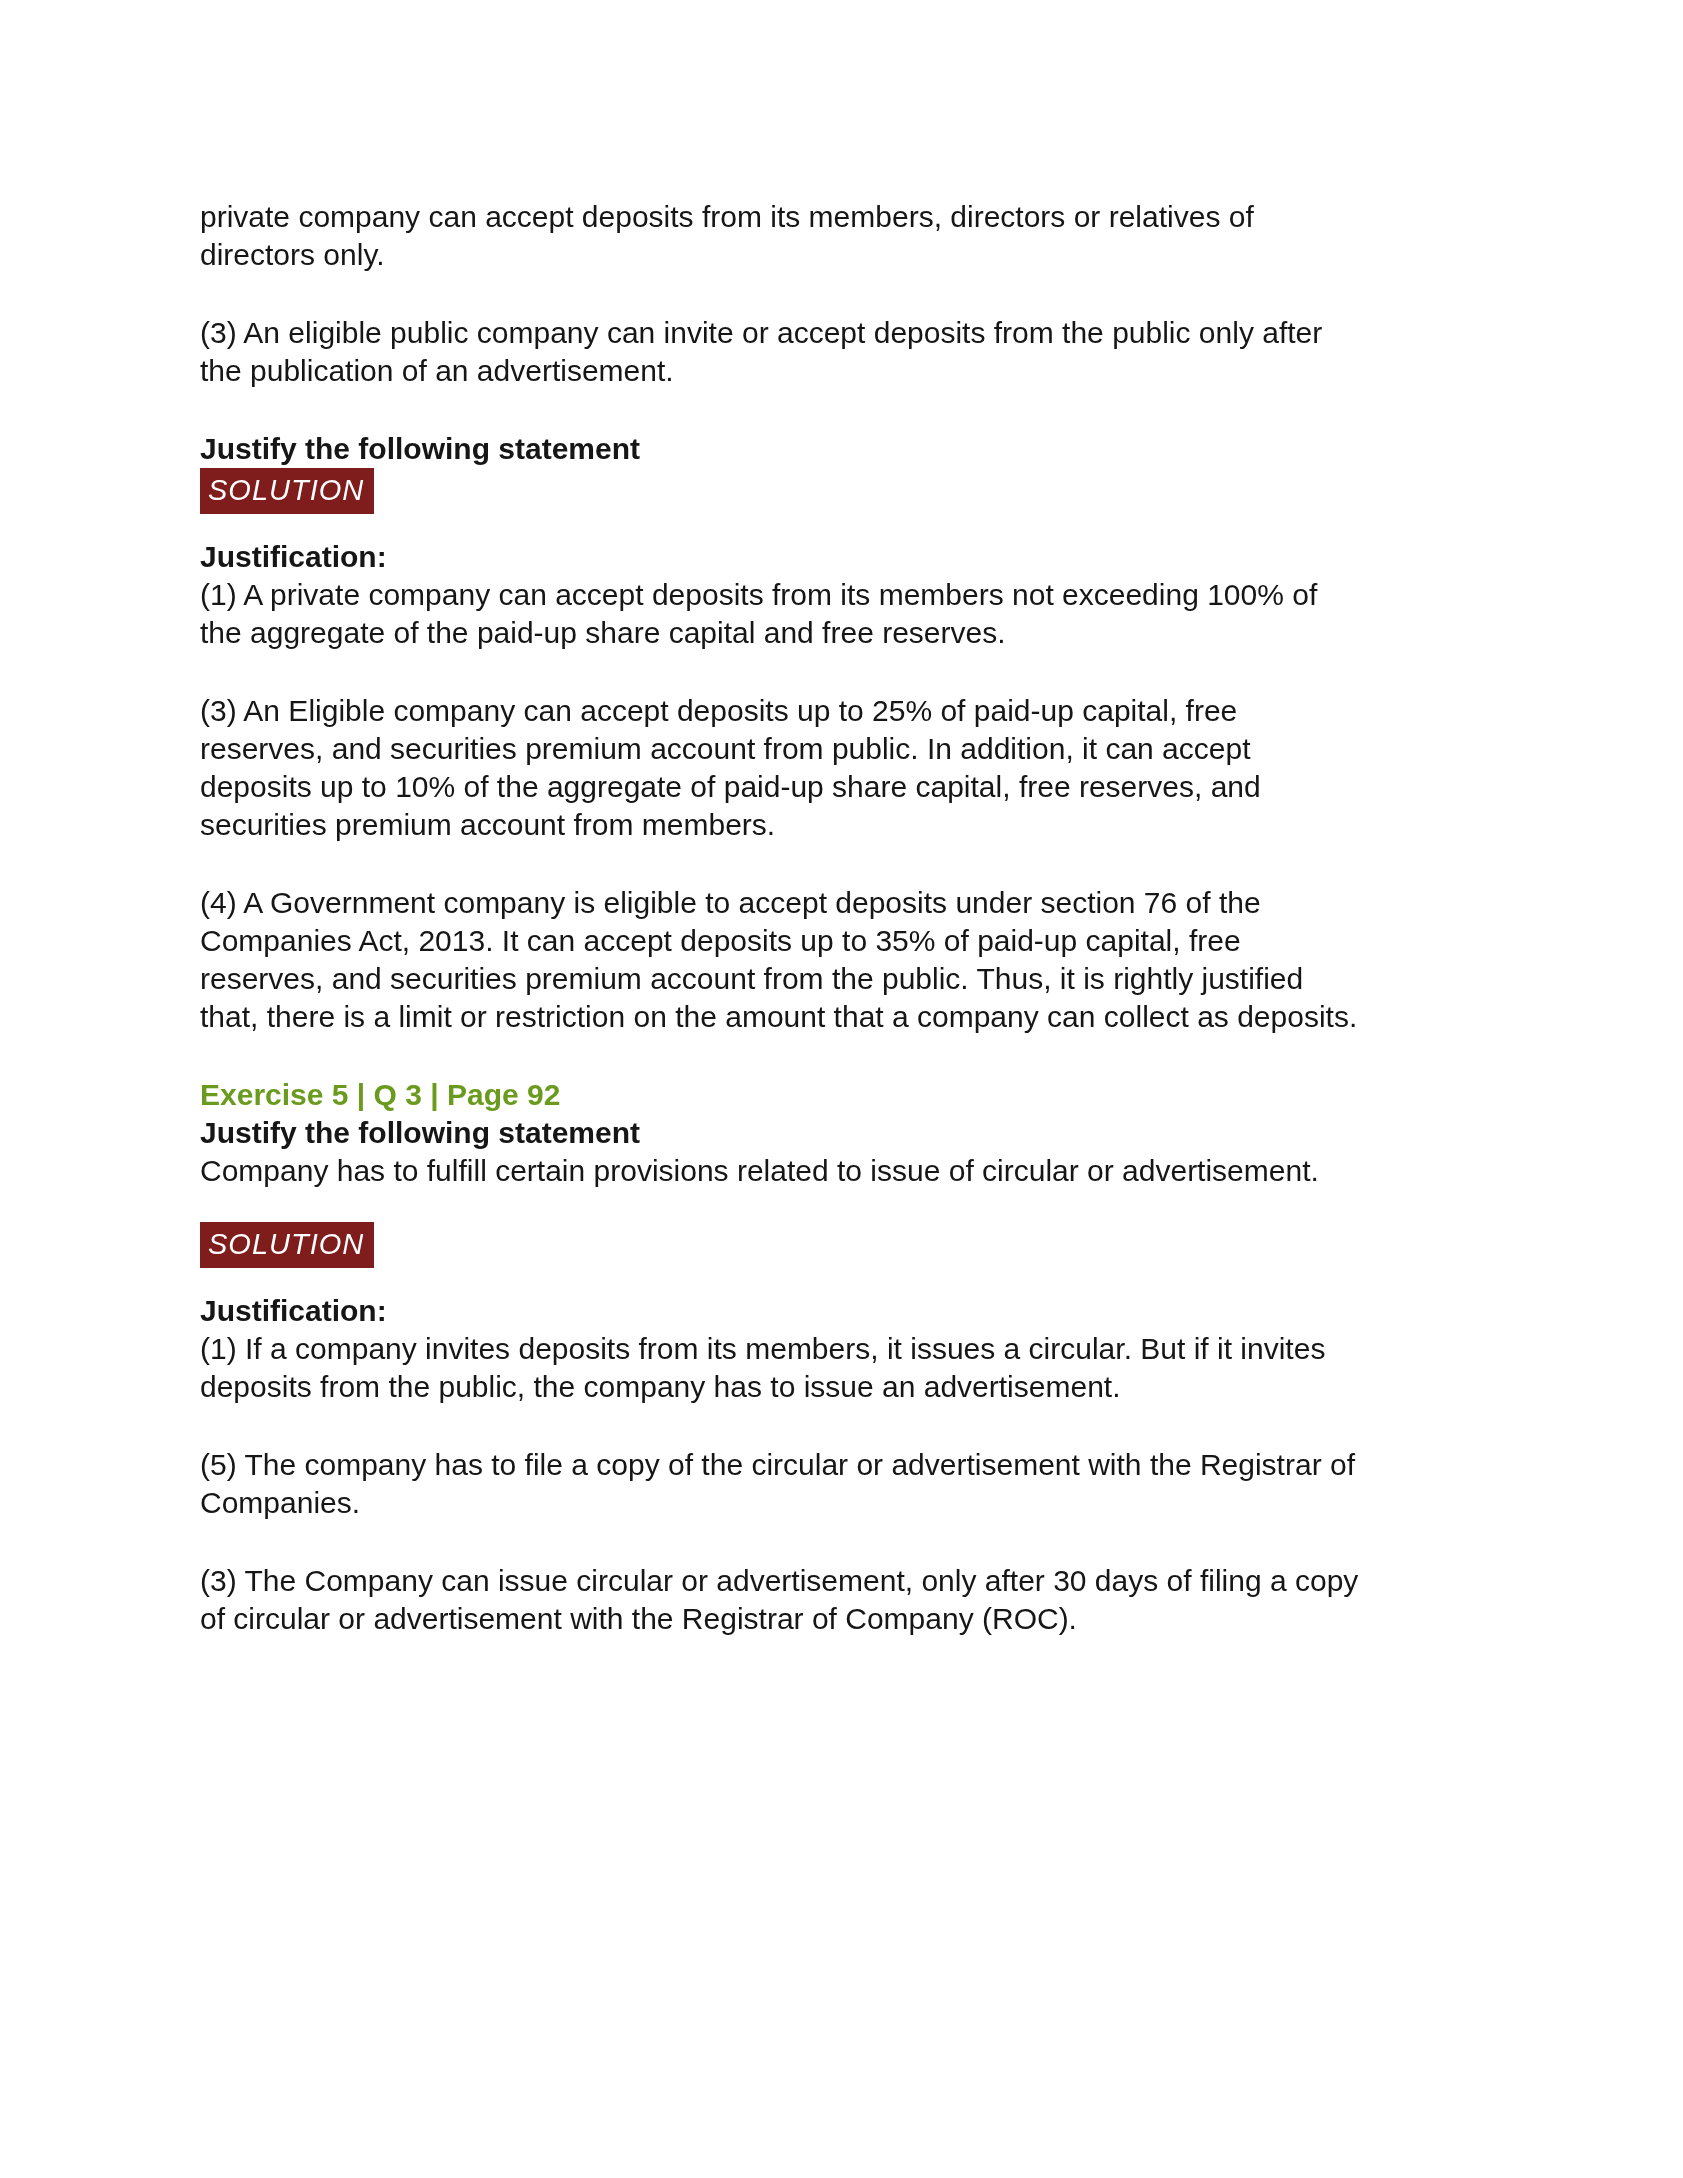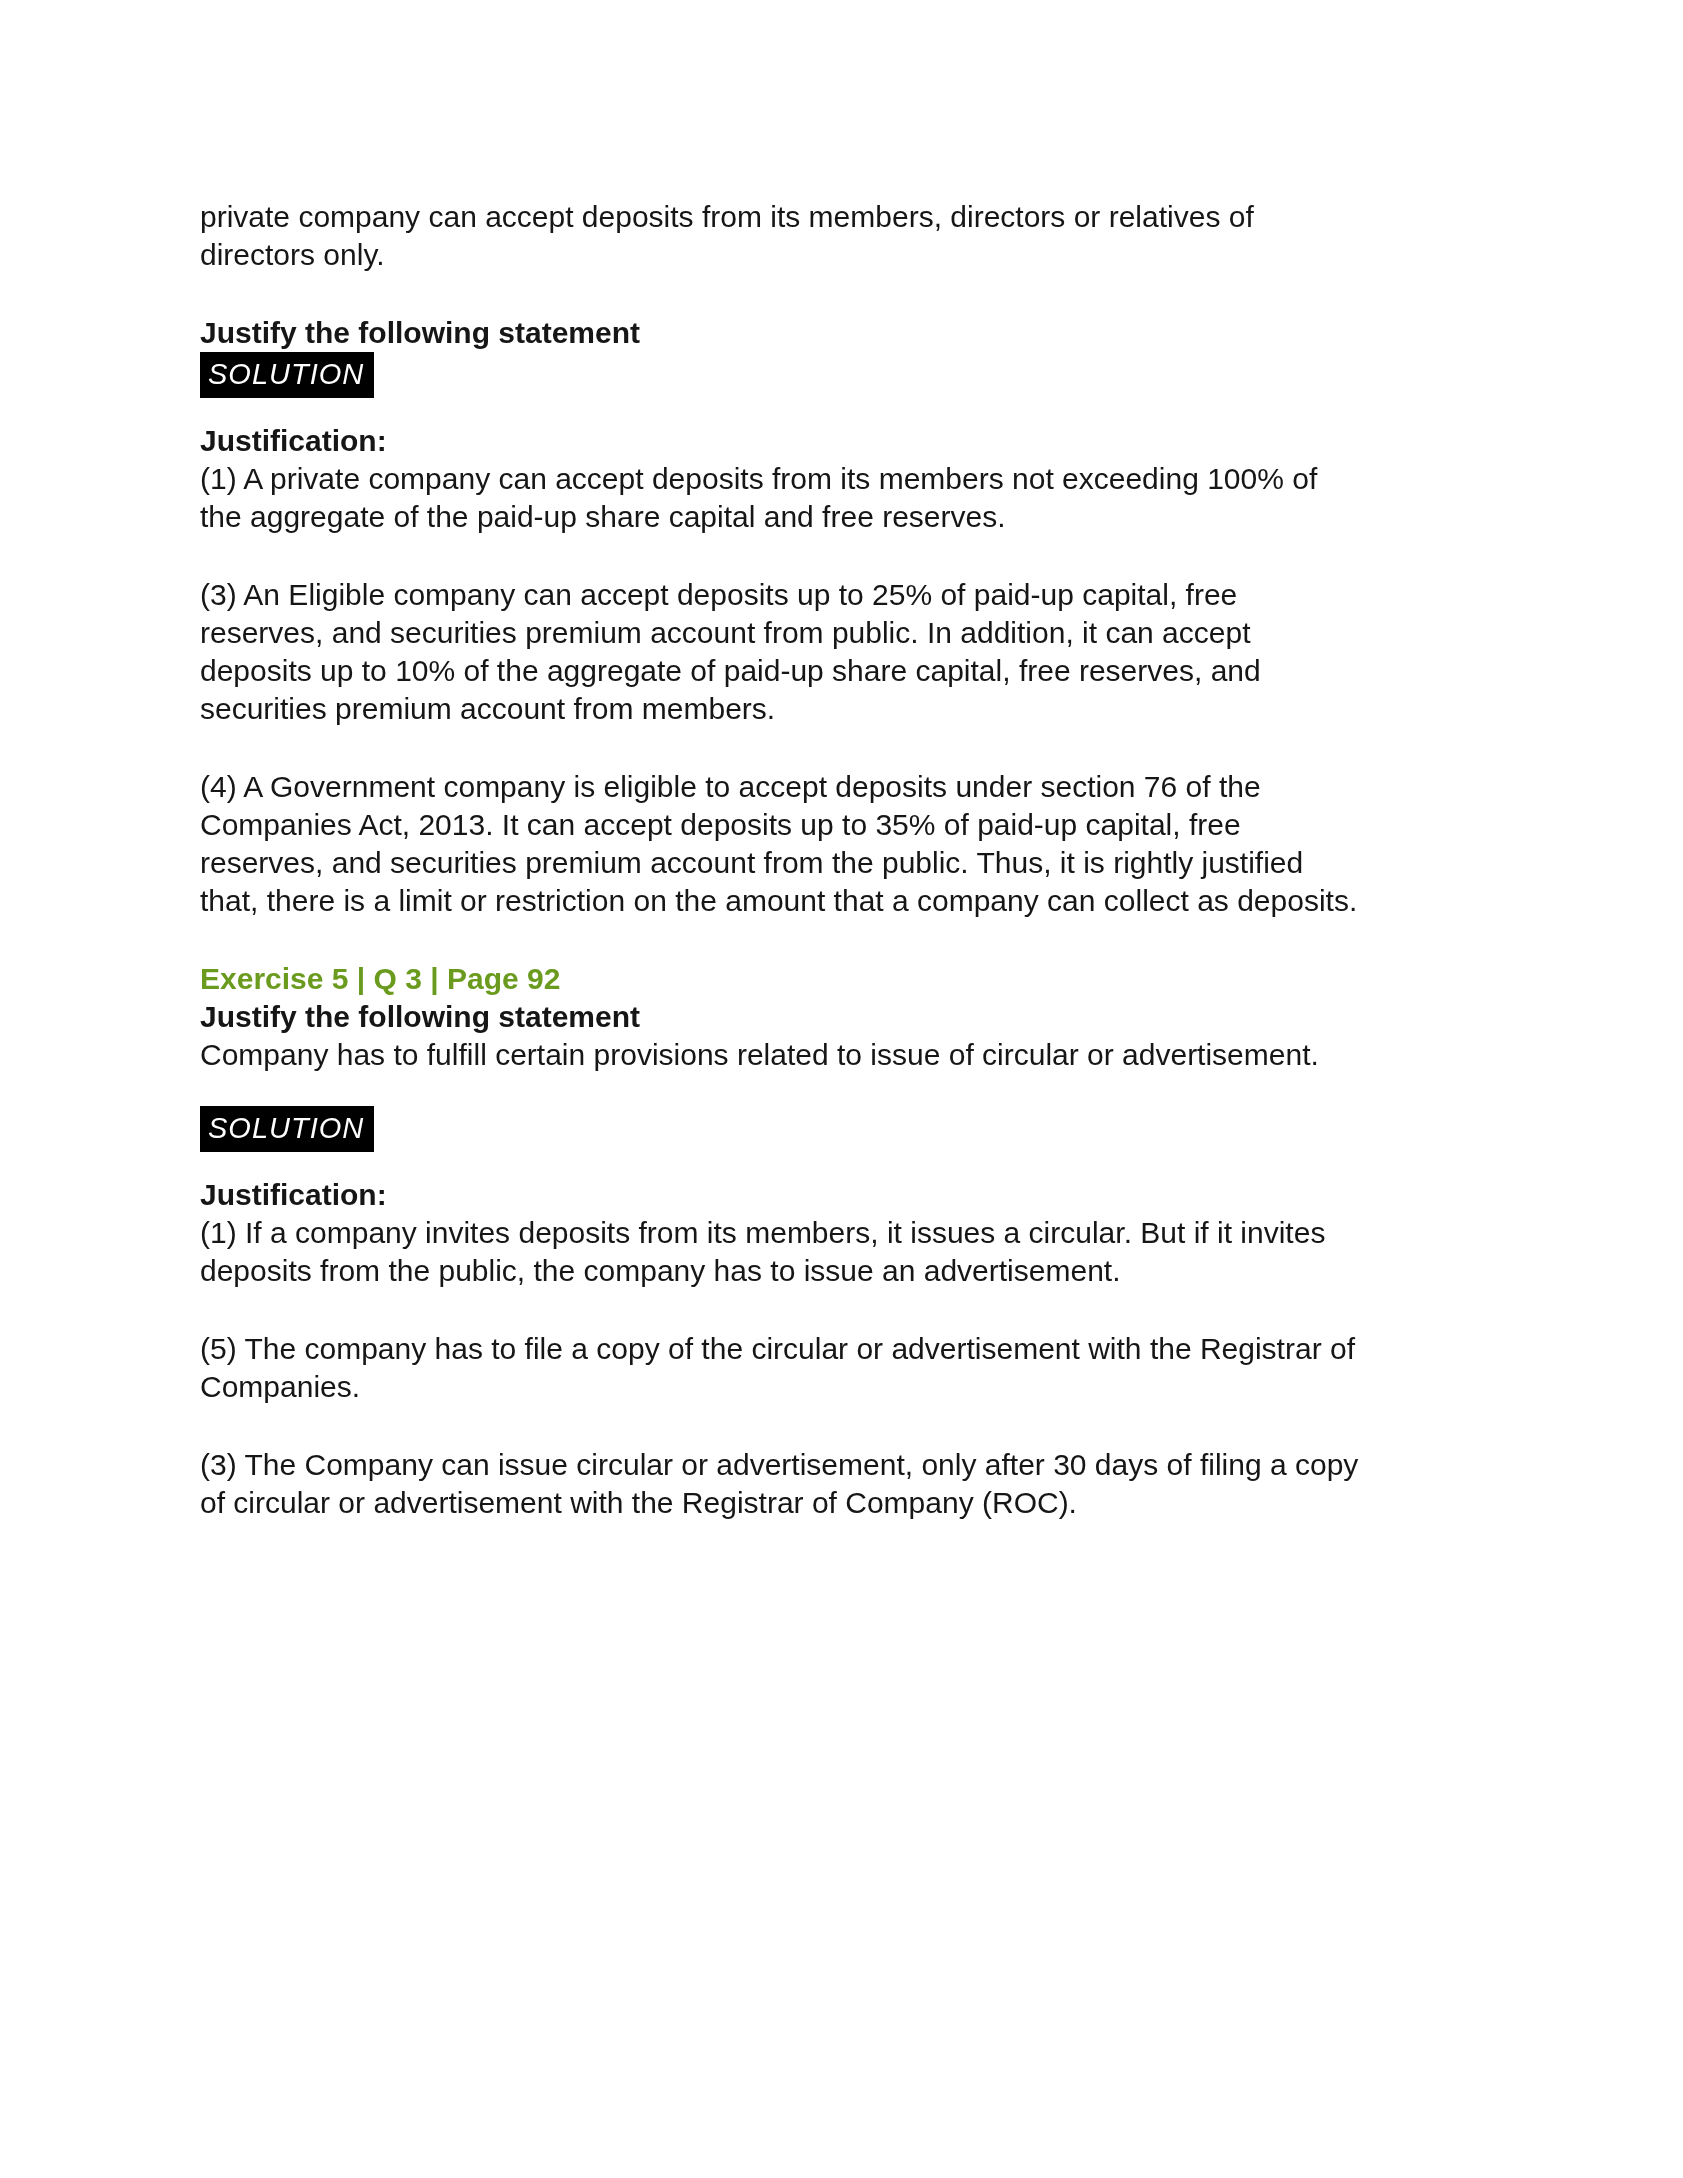--- a/index.html
+++ b/index.html
@@ -38,38 +38,40 @@
   }
   .statement {
     white-space: pre-line;
     margin: 0 0 32px 0;
   }
   .solution-wrap {
     margin: 0 0 24px 0;
   }
   .solution-badge {
     display: inline-block;
-    background: #000000;
+    background: #7f1d1d;
     color: #ffffff;
     font-style: italic;
     font-size: 29px;
     line-height: 34px;
     padding: 5px 10px 7px 8px;
     letter-spacing: 1px;
   }
   .points .para:last-child { margin-bottom: 40px; }
 </style>
 </head>
 <body>
 
 <div class="page">
   <div class="content">
 
     <p class="para">private company can accept deposits from its members, directors or relatives of
 directors only.</p>
+    <p class="para">(3) An eligible public company can invite or accept deposits from the public only after
+the publication of an advertisement.</p>
 
     <p class="bold-line">Justify the following statement</p>
 
     <div class="solution-wrap">
       <span class="solution-badge">SOLUTION</span>
     </div>
 
     <p class="bold-line">Justification:</p>
     <div class="points">
       <p class="para">(1) A private company can accept deposits from its members not exceeding 100% of

